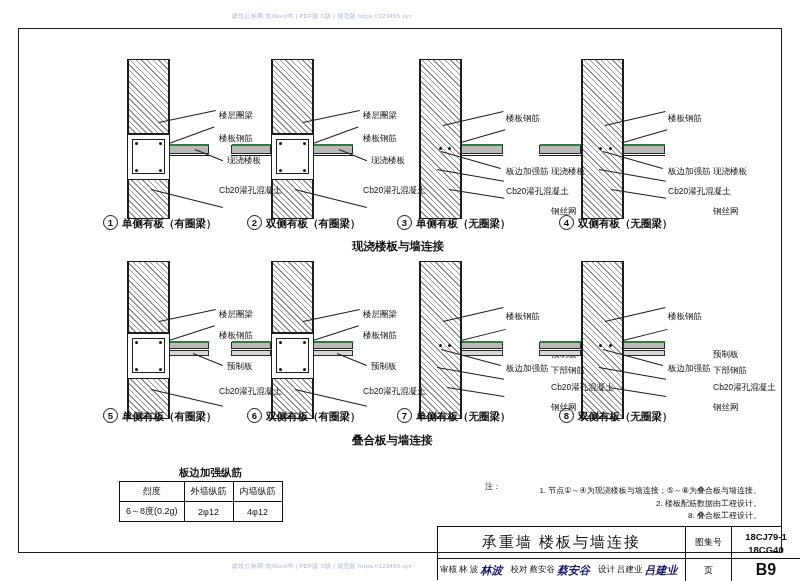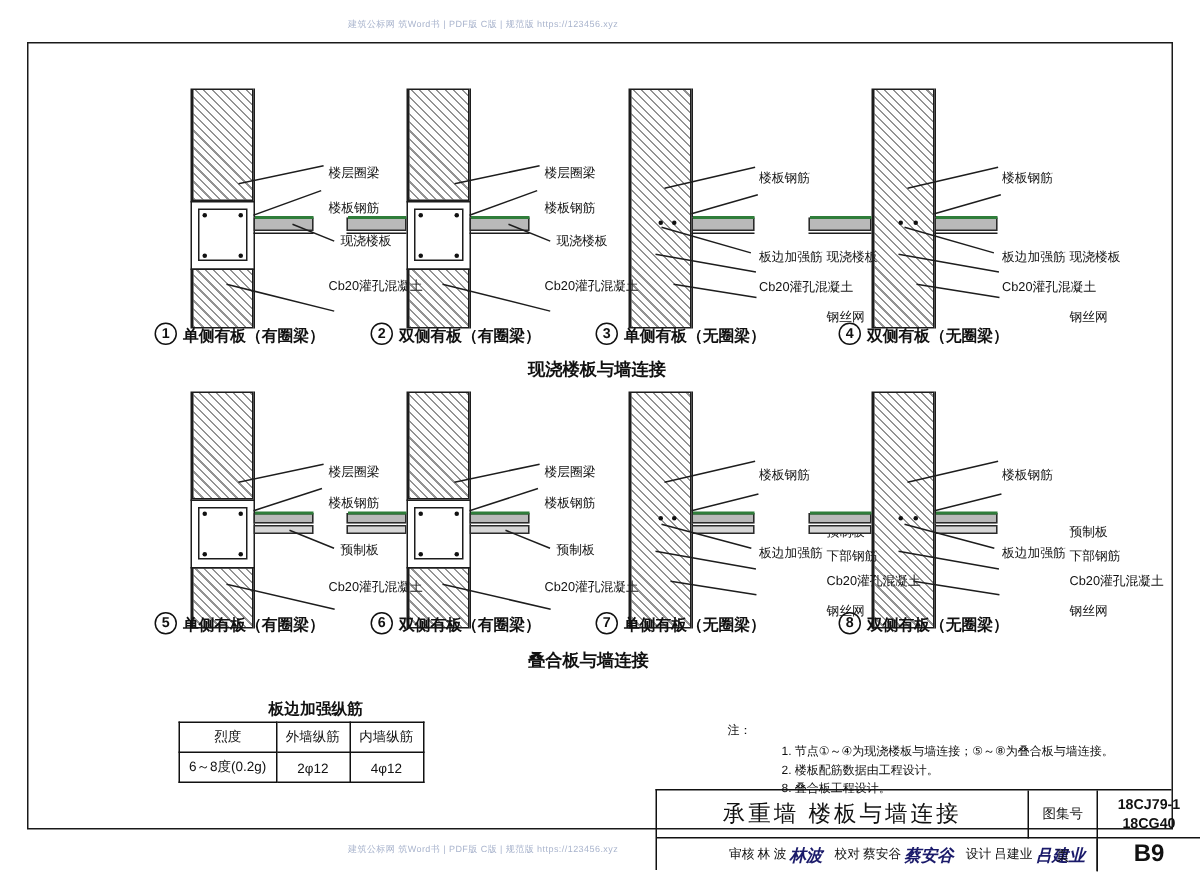--- a/index.html
+++ b/index.html
@@ -91,21 +91,21 @@
   
   .notes{
     position:absolute;
     left:466px;top:452px;
     width:280px;
     font-size:8px;
     color:#111;
     line-height:11.5px;
   }
   .notes .nhead{position:absolute;left:0;top:0;}
-  .notes ol{margin:14px;padding:0 0 0 22px;list-style:none;}
+  .notes ol{margin:4px;padding:0 0 0 22px;list-style:none;text-align:right;}
   .notes li{position:relative;margin:0 0 1px 0;}
 
   
   .tbl-title{
     position:absolute;left:160px;top:437px;
     font-size:10.5px;font-weight:bold;color:#111;
   }
   table.steel{
     position:absolute;
     left:100px;top:452px;
@@ -150,21 +150,21 @@
     border-bottom:1.2px solid #111;
     box-sizing:border-box;
     display:flex;flex-direction:column;align-items:center;justify-content:center;
     font-size:9.5px;font-weight:bold;color:#111;line-height:13px;
   }
   .tb-sign{
     position:absolute;left:0;top:32px;width:248px;height:22px;
     border-right:1.2px solid #111;
     box-sizing:border-box;
     display:flex;align-items:flex-start;
-    font-size:8.5px;color:#111;margin-left:46px;
+    font-size:8.5px;color:#111;
   }
   .tb-sign .seg{display:flex;align-items:center;height:100%;padding:0 2px;}
   .tb-sign .k{font-size:8.5px;color:#111;padding-right:2px;}
   .tb-sign .sig{
     font-family:"DejaVu Serif","Liberation Serif",serif;
     font-size:11px;color:#1a1a6a;font-style:italic;font-weight:bold;
     padding-right:4px;
   }
   .tb-pg{
     position:absolute;left:248px;top:32px;width:46px;height:22px;

